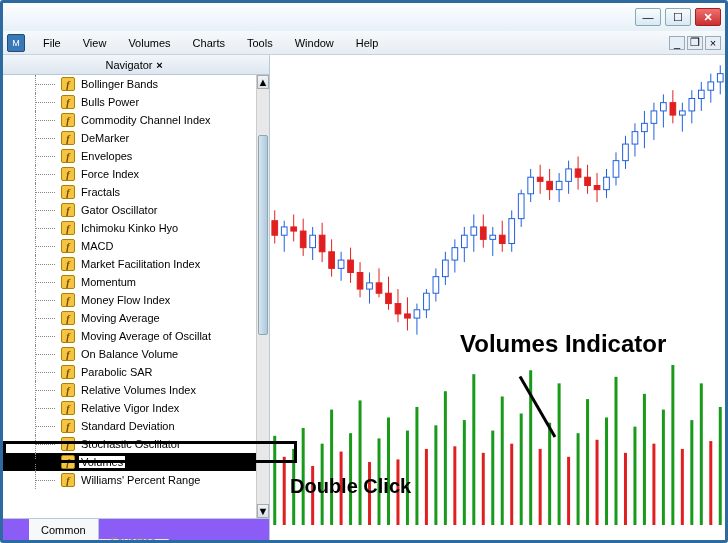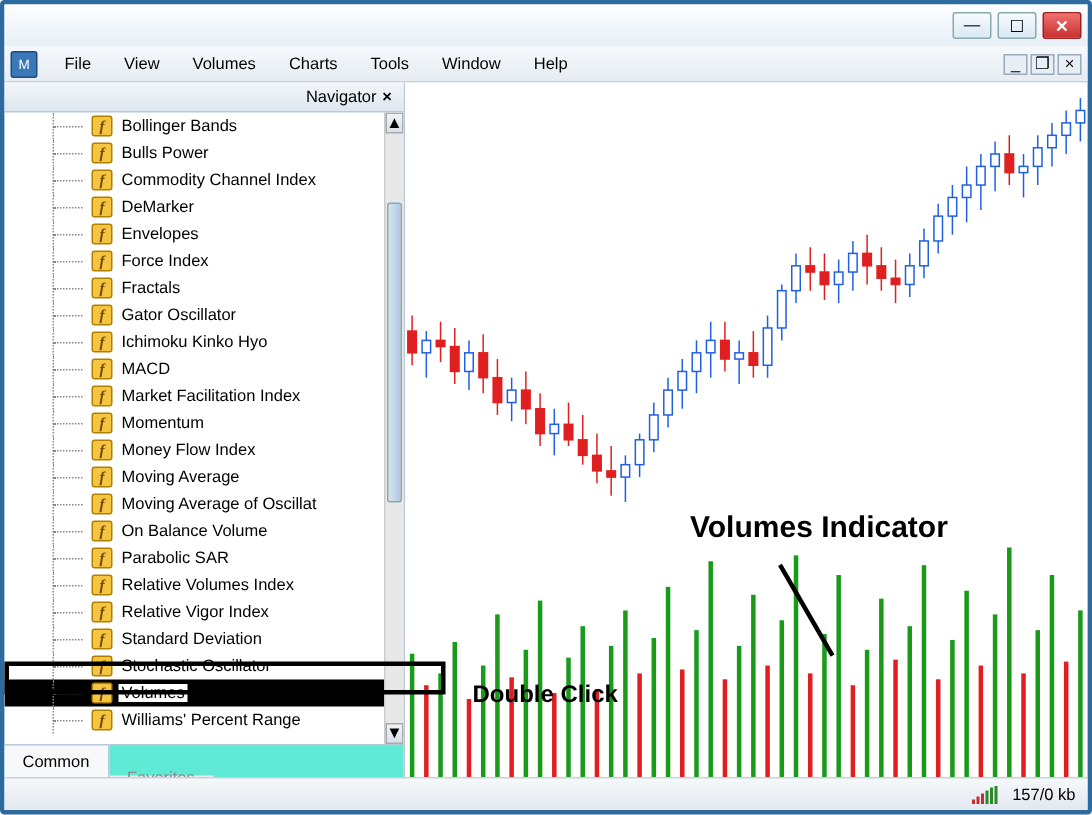--- a/index.html
+++ b/index.html
@@ -8,46 +8,46 @@
 .titlebar{height:28px;background:linear-gradient(#fdfeff,#e7f0f8);display:flex;justify-content:flex-end;align-items:center;padding-right:4px;gap:4px;}
 .wbtn{width:26px;height:18px;border:1px solid #8aa;border-radius:2px;display:flex;align-items:center;justify-content:center;background:linear-gradient(#f8fbff,#d9e8f5);cursor:pointer;font-size:10px;}
 .wbtn.close{background:linear-gradient(#f07070,#c83030);border-color:#a02020;color:#fff;font-weight:bold;}
 .menubar{height:24px;background:linear-gradient(#f6f9fc,#e6ecf2);display:flex;align-items:center;padding:0 4px;gap:2px;border-bottom:1px solid #c6d2dc;}
 .app-icon{width:18px;height:18px;background:#3a78b8;border:1px solid #1a4c80;border-radius:2px;margin-right:6px;display:flex;align-items:center;justify-content:center;color:#fff;font-size:9px;}
 .menu-item{padding:2px 10px;color:#000;cursor:pointer;}
 .mdi-btns{margin-left:auto;display:flex;gap:2px;}
 .mdi-btn{width:16px;height:14px;border:1px solid #9ab;background:#e8eef5;display:flex;align-items:center;justify-content:center;font-size:9px;cursor:pointer;}
 .body{flex:1;display:flex;overflow:hidden;}
 .nav-panel{width:267px;background:#fff;border-right:1px solid #b8c8d8;display:flex;flex-direction:column;}
-.nav-title{height:20px;background:linear-gradient(#f2f6fa,#dde6ef);border-bottom:1px solid #b8c8d8;display:flex;align-items:center;justify-content:flex-end;padding:0 4px;}
+.nav-title{height:20px;background:linear-gradient(#f2f6fa,#dde6ef);border-bottom:1px solid #b8c8d8;display:flex;align-items:center;justify-content:center;padding:0 4px;}
 .nav-close{width:14px;height:14px;display:flex;align-items:center;justify-content:center;cursor:pointer;font-weight:bold;}
 .tree{flex:1;overflow:hidden;position:relative;}
 .tree-inner{position:absolute;top:0;left:0;right:13px;bottom:0;overflow:hidden;}
 .tree-item{height:18px;display:flex;align-items:center;padding-left:58px;cursor:pointer;white-space:nowrap;position:relative;}
 .tree-item:before{content:"";position:absolute;left:32px;top:0;bottom:0;border-left:1px dotted #888;}
 .tree-item:after{content:"";position:absolute;left:32px;top:9px;width:20px;border-top:1px dotted #888;}
 .tree-item.selected{background:#000;color:#000;}
 .tree-item.selected .tree-label{background:#fff;}
 .f-icon{width:14px;height:14px;background:#f5c542;border:1px solid #b08000;border-radius:2px;margin-right:4px;display:flex;align-items:center;justify-content:center;color:#704800;font-style:italic;font-family:serif;font-weight:bold;font-size:10px;z-index:1;flex-shrink:0;}
 .tree-label{z-index:1;padding:0 2px;overflow:hidden;text-overflow:clip;}
 .scrollbar{position:absolute;right:0;top:0;bottom:0;width:13px;background:#e8e8e8;border-left:1px solid #ccc;}
 .scroll-thumb{position:absolute;left:1px;right:1px;top:60px;height:200px;background:linear-gradient(90deg,#d8e4f0,#b0c8e0);border:1px solid #8aa;border-radius:2px;}
 .scroll-arrow{position:absolute;left:0;right:0;height:14px;background:linear-gradient(#f0f4f8,#d8e0e8);border:1px solid #aaa;display:flex;align-items:center;justify-content:center;font-size:8px;cursor:pointer;}
 .scroll-arrow.up{top:0;}
 .scroll-arrow.dn{bottom:0;}
-.nav-tabs{height:22px;display:flex;background:#5eead4;border-top:1px solid #b8c8d8;}
+.nav-tabs{height:22px;display:flex;background:#8b5cf6;border-top:1px solid #b8c8d8;padding-left:26px;}
 .nav-tab{padding:2px 12px;border-right:1px solid #b8c8d8;background:#f6f8fa;cursor:pointer;display:flex;align-items:center;}
 .nav-tab.inactive{background:#e8eaed;color:#888;margin-top:20px;}
 .chart-area{flex:1;position:relative;background:#fff;overflow:hidden;}
 .candle-chart{position:absolute;left:0;top:0;right:0;height:290px;}
 .volume-chart{position:absolute;left:0;top:300px;right:0;height:170px;}
 svg{display:block;}
 .annotation{position:absolute;font-family:Arial;font-weight:bold;color:#000;}
-.ann1{left:190px;top:286px;font-size:20px;}
-.ann2{left:20px;top:400px;font-size:16px;margin-left:25px;}
+.ann1{left:190px;top:275px;font-size:24px;}
+.ann2{left:20px;top:420px;font-size:20px;}
 .ann-line{position:absolute;border-top:3px solid #000;transform-origin:left center;}
 .highlight{position:absolute;border:3px solid #000;left:0;top:438px;width:294px;height:22px;z-index:5;}
 .statusbar{height:22px;background:linear-gradient(#f6f8fb,#e2e8ee);border-top:1px solid #c6d2dc;display:flex;align-items:center;justify-content:flex-end;padding:0 8px;gap:10px;}
 .signal-icon{display:flex;align-items:flex-end;gap:1px;height:12px;}
 .signal-icon span{width:2px;display:block;}
 </style>
 </head>
 <body>
 
 <div class="app-window">
@@ -347,25 +347,14 @@
           <rect x="448.76041666666663" width="3" y="51.96721311475409" height="118.03278688524591" fill="#1a9a1a"></rect>
         </svg>
       <div class="annotation ann1">Volumes Indicator</div>
       <div class="annotation ann2">Double Click</div>
       <div class="ann-line" style="left:250px;top:320px;width:70px;transform:rotate(60deg);"></div>
     </div>
   </div>
 
   <div class="highlight"></div>
 
-  <div class="statusbar">
-    <div class="signal-icon">
-      <span style="height:3px;background:#c03030;"></span>
-        <span style="height:5px;background:#c03030;"></span>
-        <span style="height:7px;background:#c03030;"></span>
-        <span style="height:9px;background:#2a8a2a;"></span>
-        <span style="height:11px;background:#2a8a2a;"></span>
-        <span style="height:12px;background:#2a8a2a;"></span>
-    </div>
-    <span>157/0 kb</span>
-  </div>
 
 </div>
 
 </body></html>

